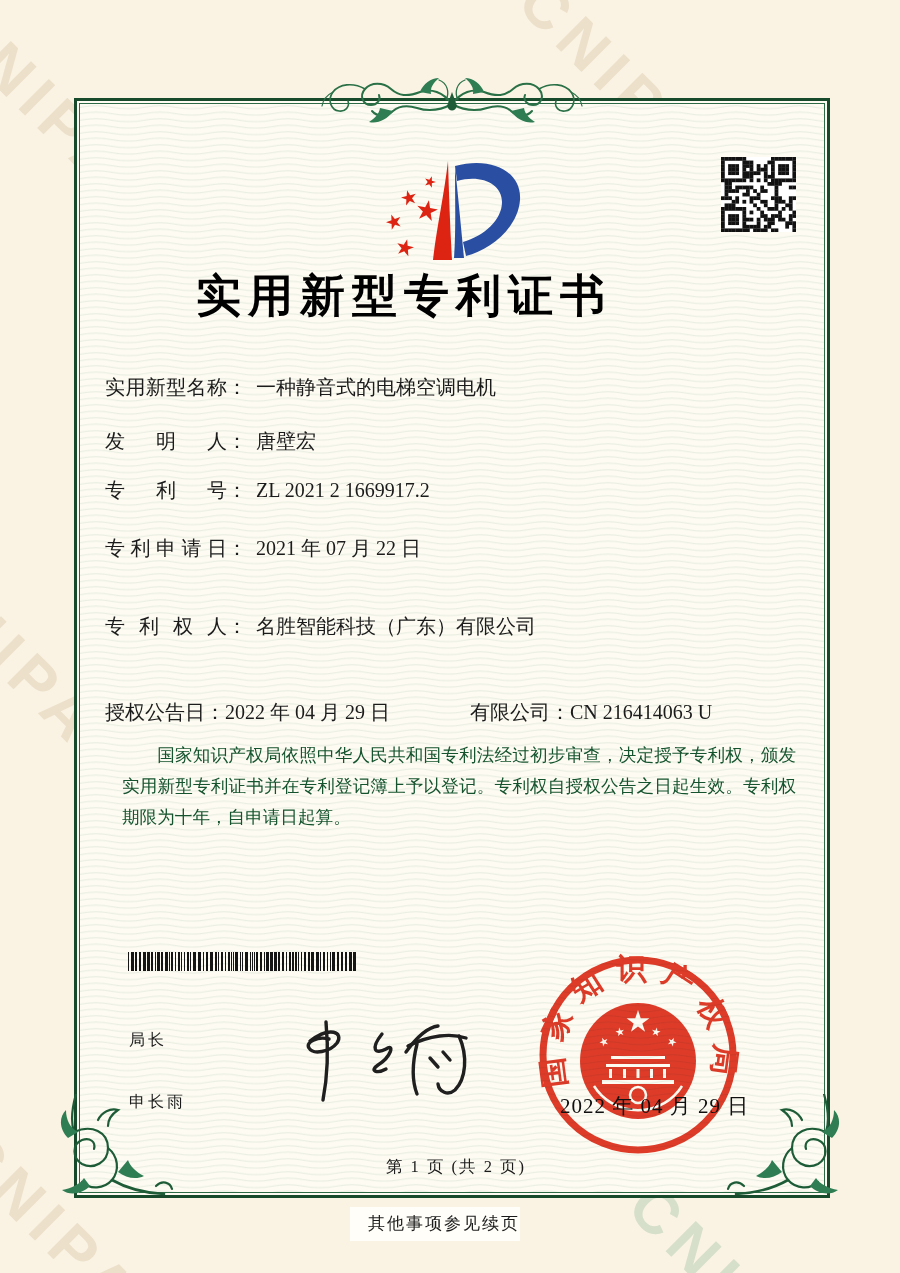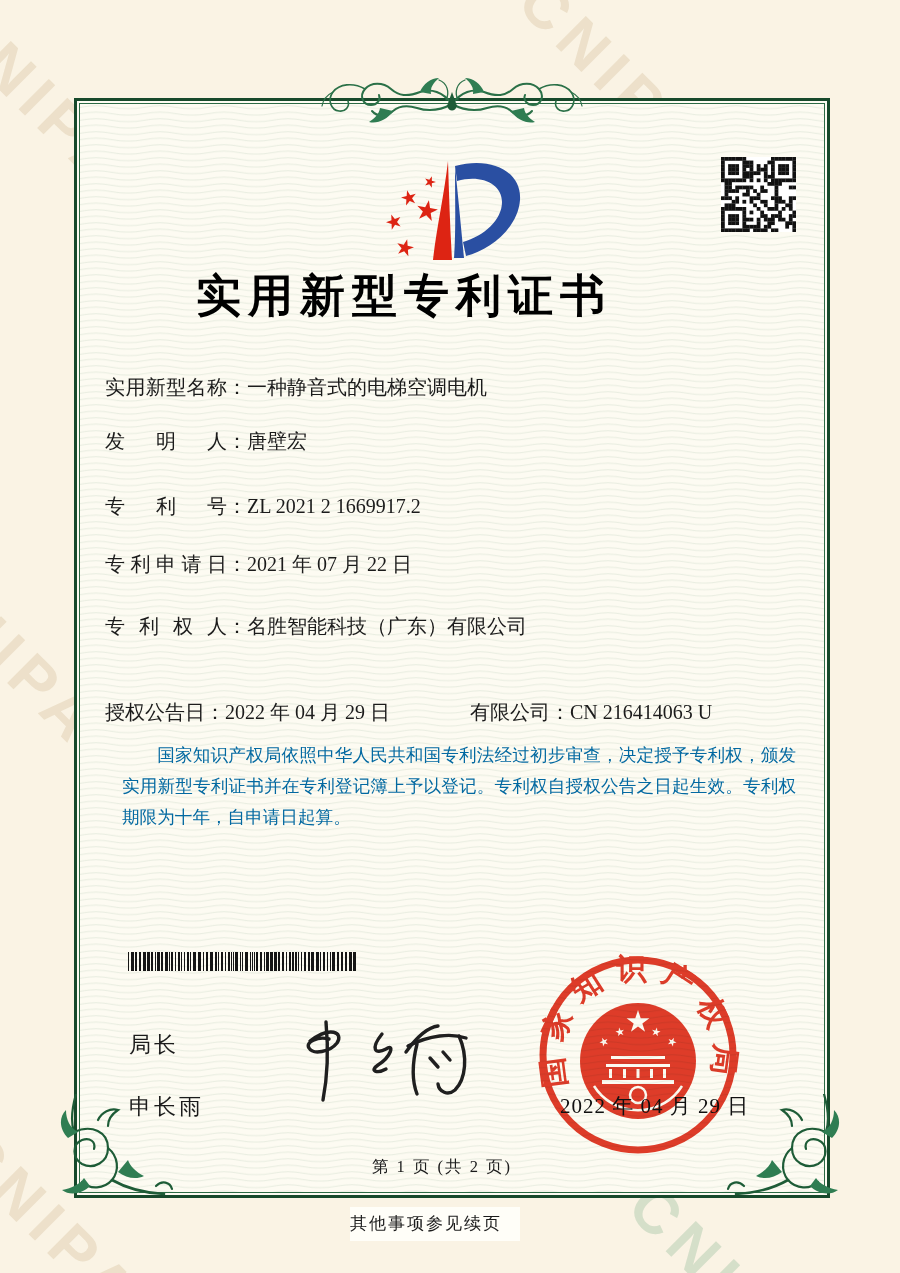--- a/index.html
+++ b/index.html
@@ -19,36 +19,36 @@
   
   .certno{position:absolute;left:104px;top:148px;z-index:5;font-size:20px;letter-spacing:2.5px;}
   .logo{position:absolute;left:370px;top:156px;z-index:5;}
   .qr{position:absolute;left:721px;top:157px;z-index:5;background:#fff;}
   .title{position:absolute;left:0;top:266px;width:808px;text-align:center;z-index:5;
          font-size:45px;font-weight:bold;letter-spacing:7px;color:#000;}
   
   .row{position:absolute;left:105px;z-index:5;font-size:20px;line-height:27px;}
   .flabel{display:inline-block;width:122px;text-align:justify;text-align-last:justify;vertical-align:top;}
   .colon{vertical-align:top;}
-  .fval{display:inline-block;vertical-align:top;max-width:558px;margin-left:0;}
+  .fval{display:inline-block;vertical-align:top;max-width:558px;margin-left:9px;}
   .grant2{position:absolute;left:365px;top:0;white-space:nowrap;}
   
   .bodytxt{position:absolute;left:122px;top:740px;width:674px;z-index:5;
-           font-size:17.6px;line-height:31px;text-align:justify;color:#0369a1;}
+           font-size:17.6px;line-height:31px;text-align:justify;color:#14532d;}
   .bodytxt p{margin:0;text-indent:2em;}
   
   .barcode{position:absolute;left:128px;top:952px;z-index:5;}
-  .officer{position:absolute;left:129px;z-index:5;font-size:22px;letter-spacing:3px;}
+  .officer{position:absolute;left:129px;z-index:5;font-size:16px;letter-spacing:3px;}
   .sig{position:absolute;left:258px;top:1006px;z-index:5;}
   .seal{position:absolute;left:535px;top:951px;z-index:6;opacity:.93;mix-blend-mode:multiply;}
   .sealdate{position:absolute;left:560px;top:1092px;z-index:7;font-size:21px;letter-spacing:1px;color:#101010;}
-  .pagenum{position:absolute;left:70px;top:1156px;width:744px;text-align:center;z-index:5;
+  .pagenum{position:absolute;left:84px;top:1156px;width:744px;text-align:center;z-index:5;
            font-size:16.5px;letter-spacing:2px;}
   .note{position:absolute;left:350px;top:1207px;width:170px;height:34px;line-height:34px;z-index:5;
-        background:#fffef8;text-align:left;font-size:17px;letter-spacing:2px;}
+        background:#fffef8;text-align:right;font-size:17px;letter-spacing:2px;}
   svg{display:block;}
 </style>
 </head>
 <body>
 
 <div class="page">
 
   <div class="wm" style="left:-20px;top:-10px;">CNIPA</div>
   <div class="wm" style="left:555px;top:-35px;">CNIPA</div>
   <div class="wm" style="left:545px;top:362px;">CNIPA</div>
@@ -373,24 +373,24 @@
     </svg>
 
   <div class="title">实用新型专利证书</div>
 
   <div class="row" style="top:374px;">
     <span class="flabel">实用新型名称</span><span class="colon">：</span><span class="fval">一种静音式的电梯空调电机</span>
   </div>
   <div class="row" style="top:428px;">
     <span class="flabel">发明人</span><span class="colon">：</span><span class="fval">唐壁宏</span>
   </div>
-  <div class="row" style="top:493px;">
+  <div class="row" style="top:477px;">
     <span class="flabel">专利号</span><span class="colon">：</span><span class="fval">ZL 2021 2 1669917.2</span>
   </div>
-  <div class="row" style="top:551px;">
+  <div class="row" style="top:535px;">
     <span class="flabel">专利申请日</span><span class="colon">：</span><span class="fval">2021 年 07 月 22 日</span>
   </div>
   <div class="row" style="top:613px;">
     <span class="flabel">专利权人</span><span class="colon">：</span><span class="fval">名胜智能科技（广东）有限公司</span>
   </div>
   <div class="row" style="top:699px;">
     <span>授权公告日</span><span class="colon">：</span><span>2022 年 04 月 29 日</span>
     <span class="grant2"><span>有限公司</span><span class="colon">：</span><span>CN 216414063 U</span></span>
   </div>
 

